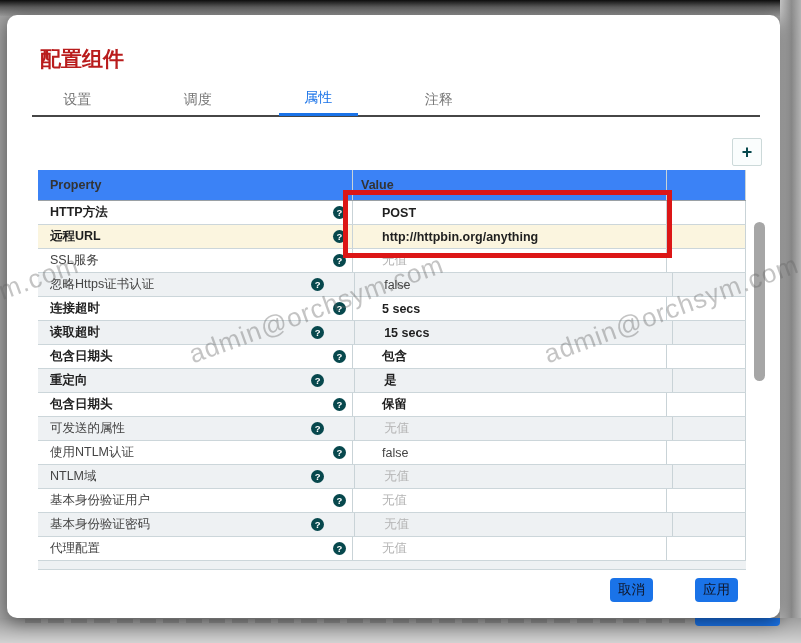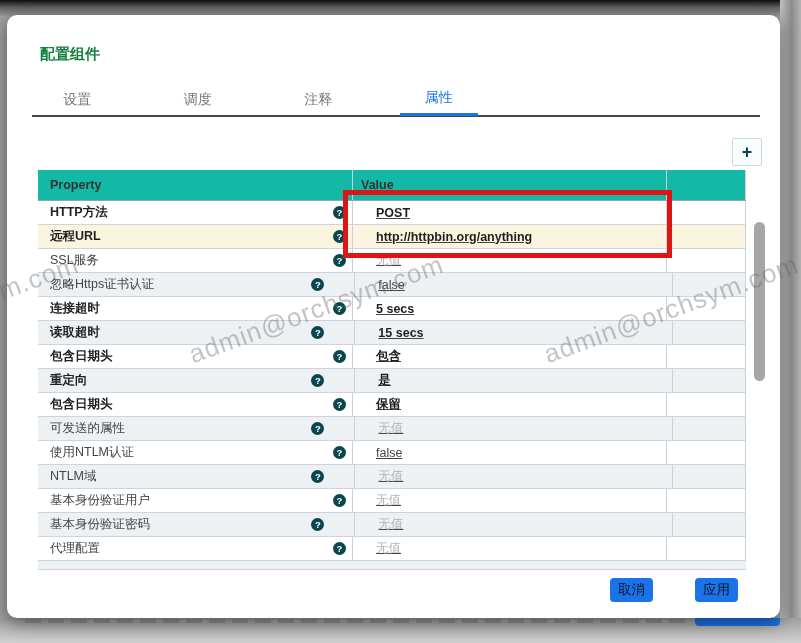--- a/index.html
+++ b/index.html
@@ -17,49 +17,49 @@
     background:linear-gradient(#a0a0a0,#d2d2d2);z-index:0;}
   .bg-dashes{position:absolute;left:25px;top:619px;width:665px;height:4px;opacity:.65;
     background:repeating-linear-gradient(90deg,#878787 0 16px,transparent 16px 23px);z-index:0;}
   .bg-blue-bar{position:absolute;left:695px;top:618px;width:85px;height:8px;
     background:var(--accent,#1a73e8);border-radius:0 0 4px 4px;z-index:0;}
 
   
   .dialog{position:absolute;left:7px;top:15px;width:773px;height:603px;
     background:#ffffff;border-radius:10px;box-shadow:0 4px 18px rgba(0,0,0,.5);
     z-index:1;overflow:hidden;}
-  .dlg-title{position:absolute;left:33px;top:30px;font-size:15px;font-weight:bold;color:#15803d;}
+  .dlg-title{position:absolute;left:33px;top:30px;font-size:21px;font-weight:bold;color:#b91c1c;}
 
   .tabs{position:absolute;left:31px;top:68px;width:440px;height:33px;display:flex;z-index:2;gap:42px;}
   .tab{width:110px;height:100%;display:flex;align-items:center;justify-content:center;
     font-size:14px;color:#767676;cursor:default;box-sizing:border-box;}
   .tab.active{color:var(--accent,#1a73e8);border-bottom:3px solid var(--accent,#1a73e8);}
   .tab-divider{position:absolute;left:25px;top:100px;width:728px;height:1.5px;background:#464646;z-index:1;}
 
   .plus-btn{position:absolute;left:725px;top:123px;width:30px;height:28px;box-sizing:border-box;
     background:#fafdfd;border:1px solid #ccd9d9;border-radius:2px;
     display:flex;align-items:center;justify-content:center;
     color:var(--teal,#07484d);font-size:18px;font-weight:bold;line-height:1;}
 
   
   .ptable{position:absolute;left:31px;top:155px;width:730px;height:400px;overflow:hidden;}
-  .thead{display:flex;height:31px;box-sizing:border-box;background:#14b8a6;
+  .thead{display:flex;height:31px;box-sizing:border-box;background:#3b82f6;
     border-bottom:1px solid #9aa0a4;width:708px;}
   .th{display:flex;align-items:center;font-size:12.5px;font-weight:bold;color:#333;box-sizing:border-box;}
   .cp{width:314px;}
   .cv{width:314px;border-left:1px solid #c9d3d7;}
   .ce{width:80px;border-left:1px solid #c9d3d7;border-right:1px solid #c9d3d7;}
   .th.cp{padding-left:12px;}
   .th.cv{padding-left:8px;}
   .trow{display:flex;height:24px;box-sizing:border-box;border-bottom:1px solid #ccd6da;width:708px;background:#fff;}
   .trow.alt{background:var(--altrow,#eef1f3);gap:24px;}
   .trow.hl{background:var(--highlight,#fbf5df);}
   .cell{display:flex;align-items:center;box-sizing:border-box;height:100%;font-size:12.5px;color:#444;}
   .cell.cp{padding-left:12px;}
-  .cell.cv{padding-left:23px;text-decoration:underline;}
+  .cell.cv{padding-left:29px;}
   .trow.bold .pname,.trow.bold .vtext{font-weight:bold;color:#1f1f1f;}
   .trow.empty .vtext{color:#b4b4b4;}
   .qicon{margin-left:auto;margin-right:6px;width:13px;height:13px;border-radius:50%;
     background:var(--teal,#07484d);color:#fff;font-size:9.5px;font-weight:bold;
     display:flex;align-items:center;justify-content:center;flex:0 0 13px;}
   .sliver{width:708px;height:9px;background:var(--altrow,#eef1f3);border-bottom:1px solid #ccd6da;box-sizing:border-box;}
   .scroll-thumb{position:absolute;left:716px;top:52px;width:11px;height:159px;
     background:#a6a6a6;border-radius:6px;}
 
   
@@ -87,22 +87,22 @@
 <div class="bottom-strip"></div>
 <div class="bg-dashes"></div>
 <div class="bg-blue-bar"></div>
 
 <div class="dialog">
   <div class="dlg-title">配置组件</div>
 
   <div class="tabs">
     <div class="tab">设置</div>
     <div class="tab">调度</div>
+    <div class="tab active">属性</div>
     <div class="tab">注释</div>
-    <div class="tab active">属性</div>
   </div>
   <div class="tab-divider"></div>
 
   <div class="plus-btn">
     <span>+</span>
   </div>
 
   <div class="ptable">
     <div class="thead">
       <div class="th cp">Property</div>

